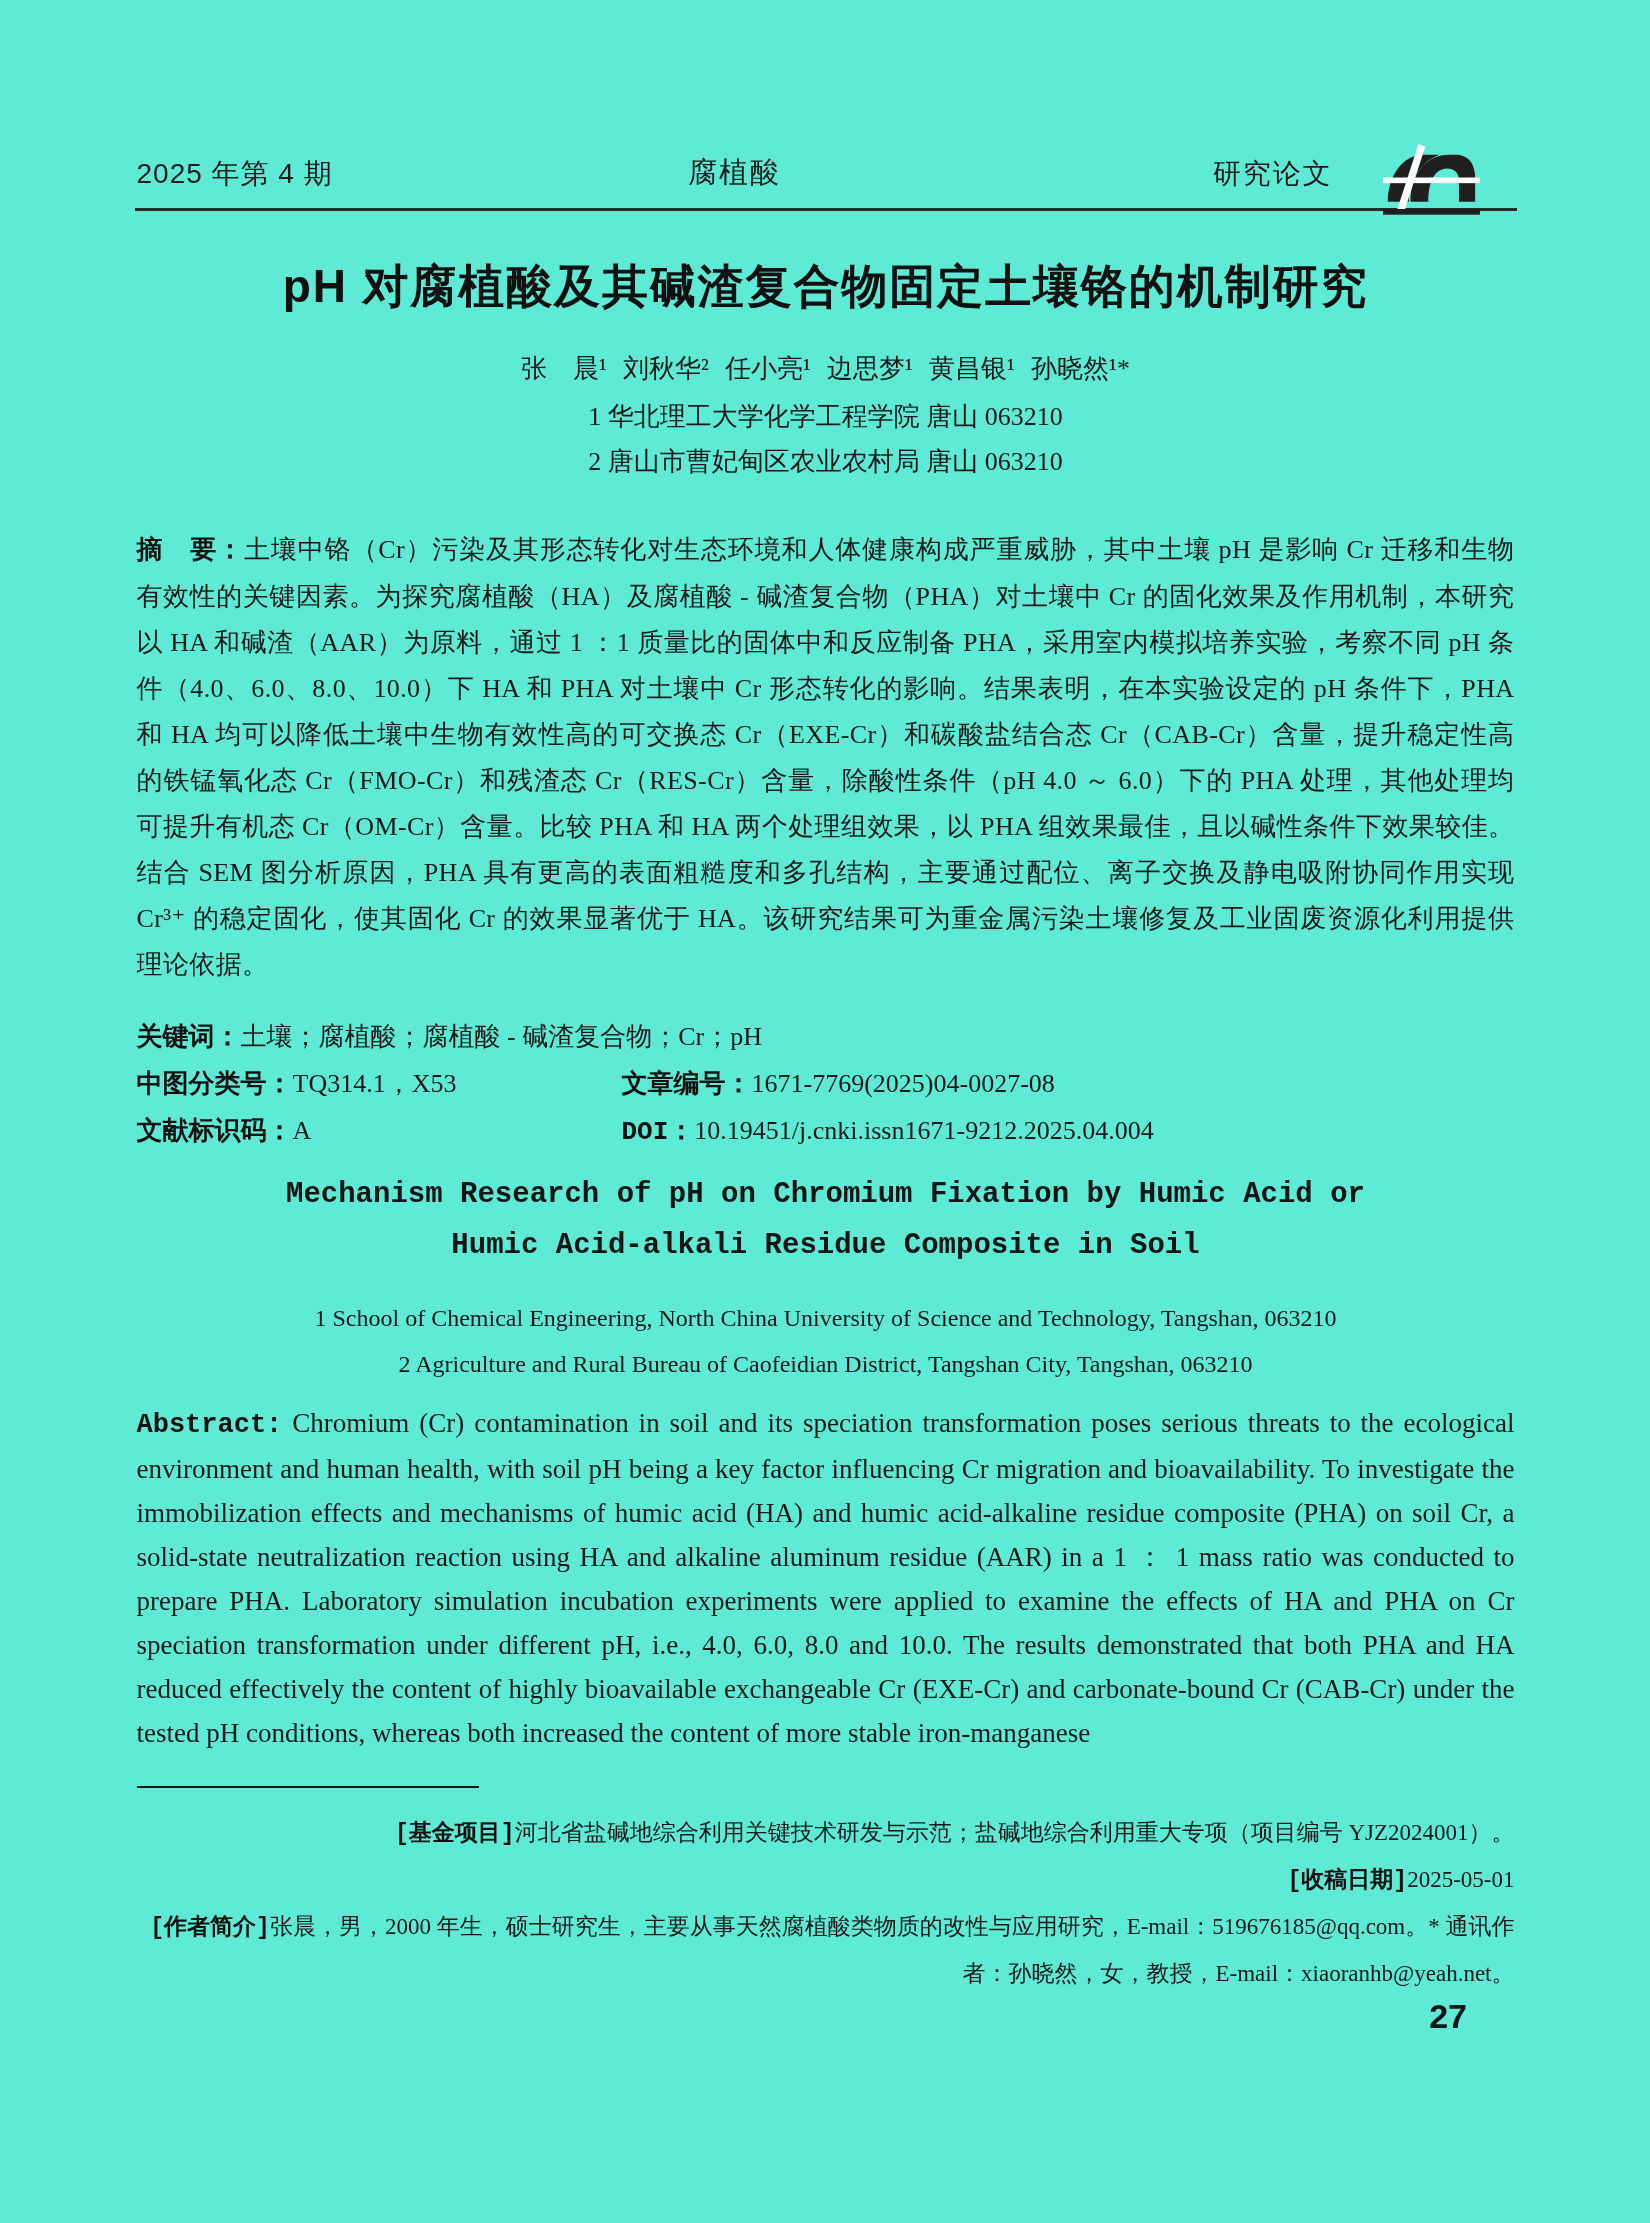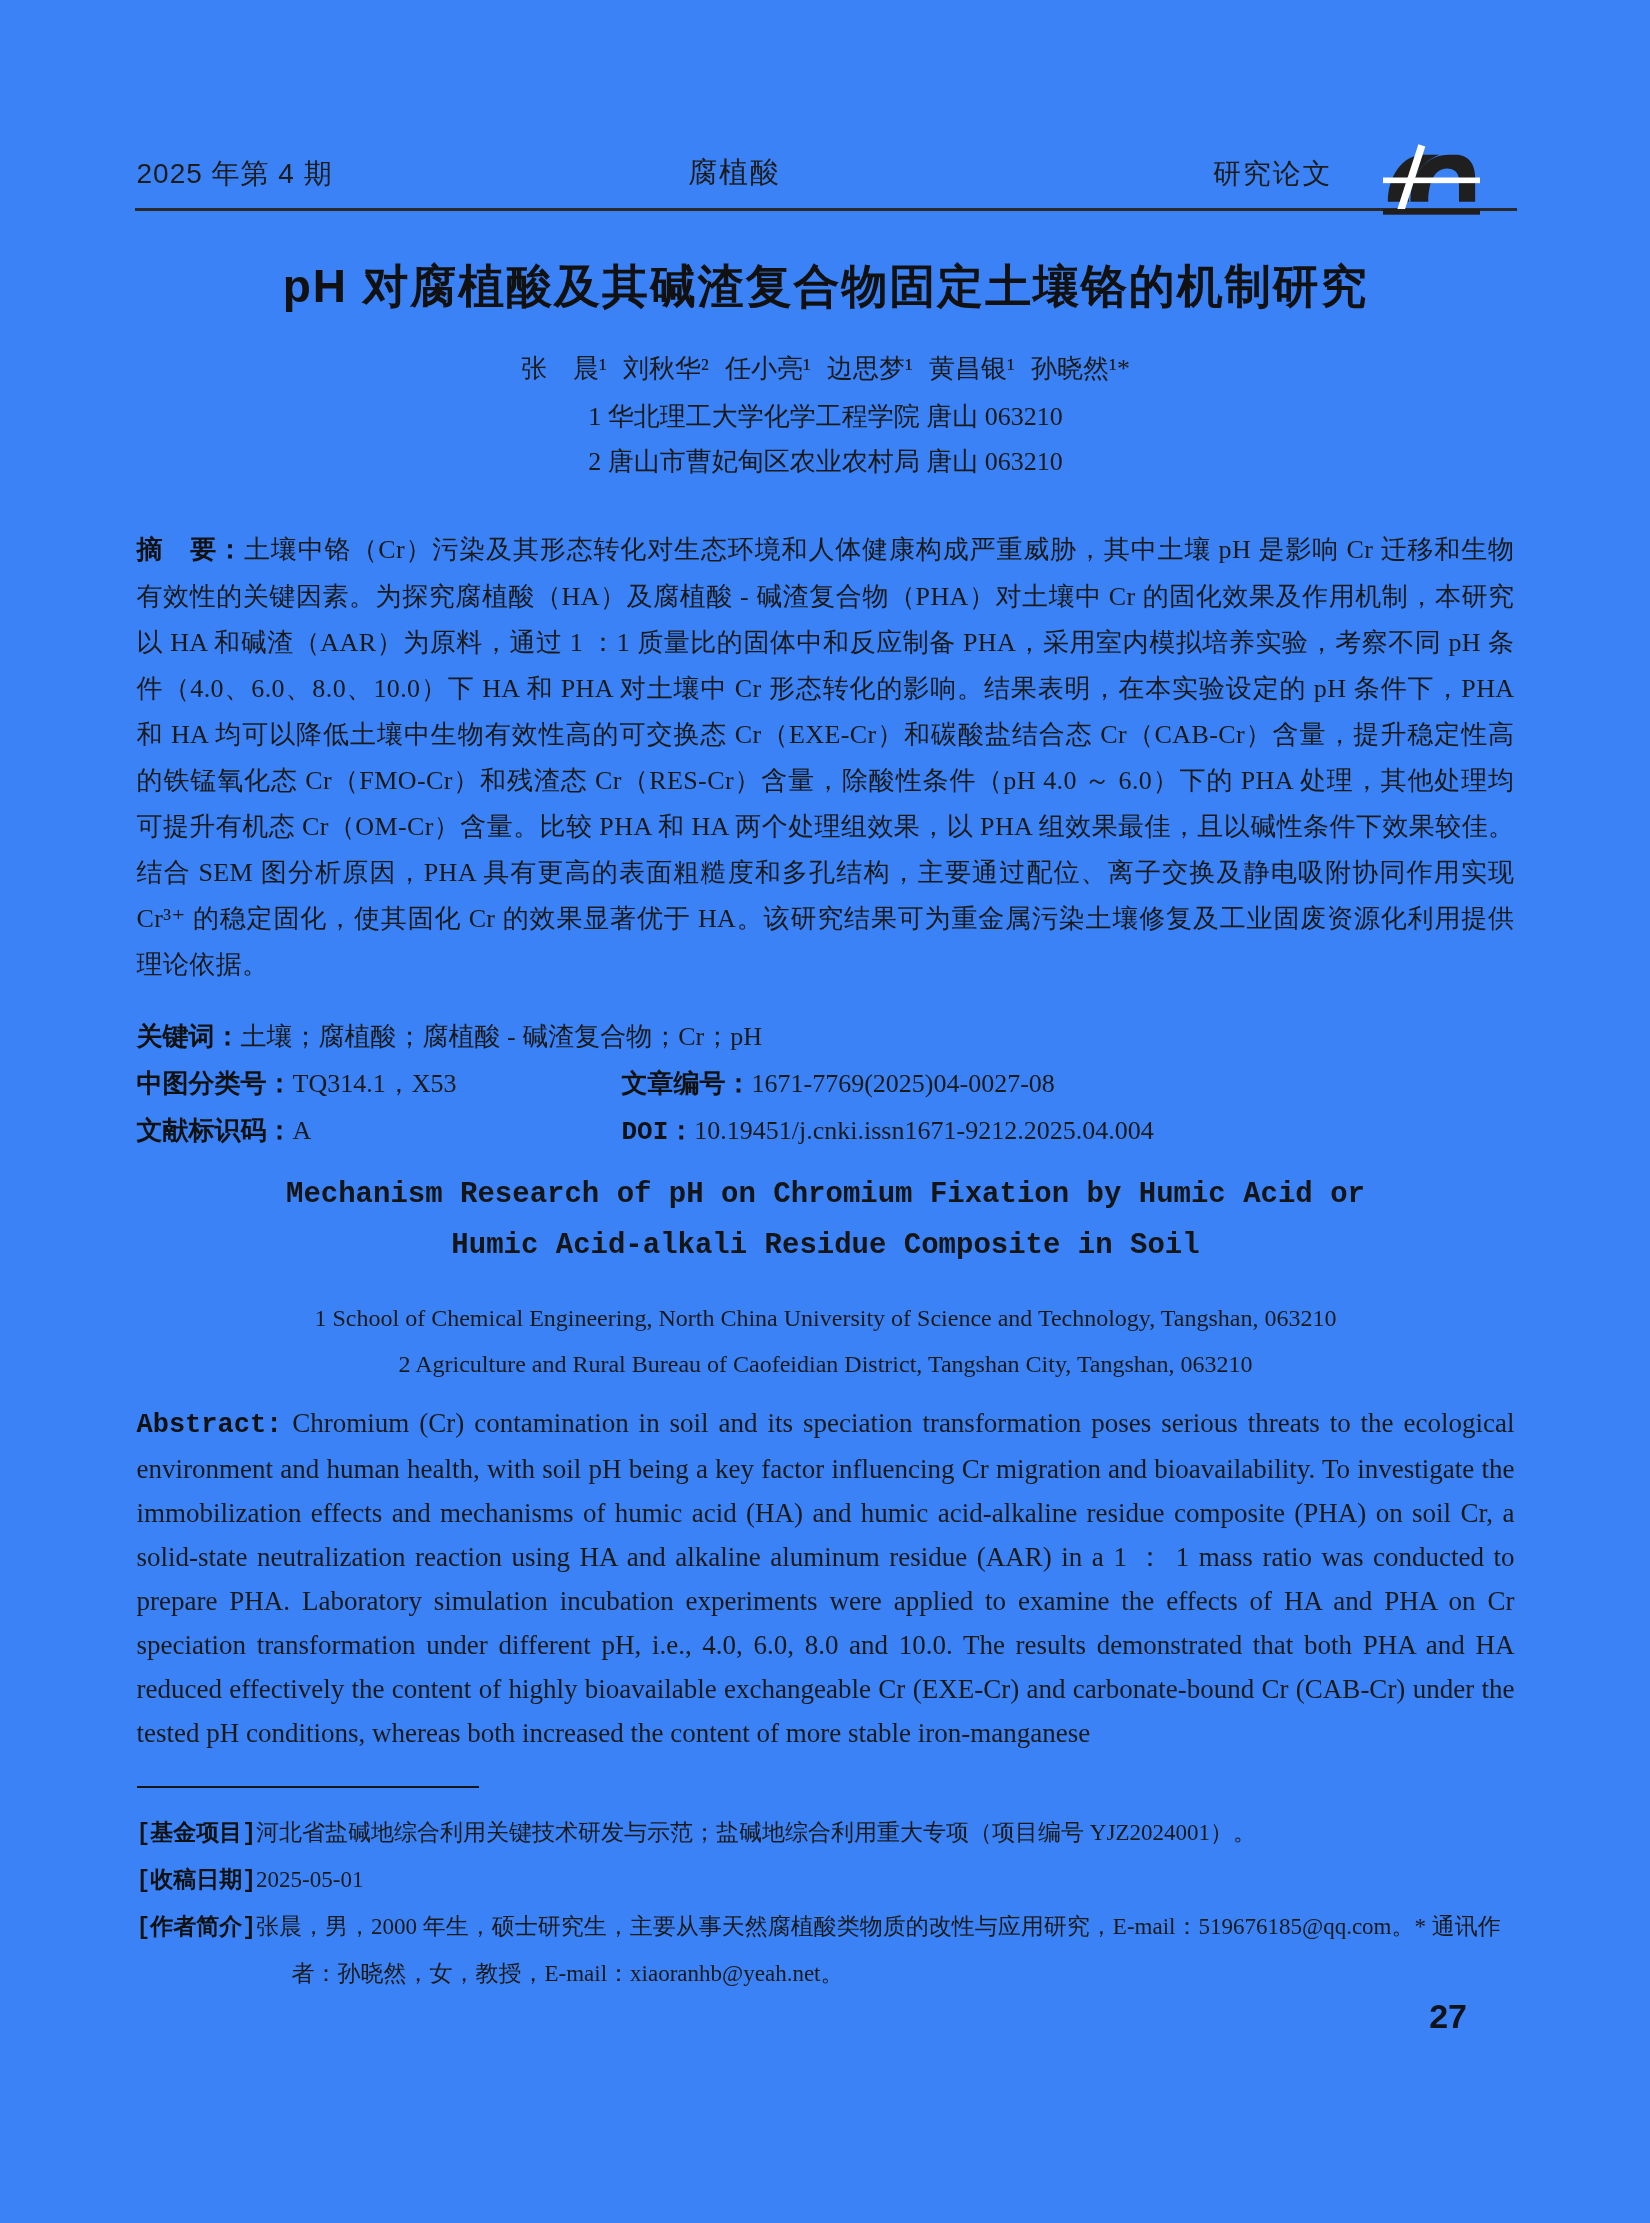--- a/index.html
+++ b/index.html
@@ -1,19 +1,19 @@
 <!DOCTYPE html>
 <html><head>
 <meta charset="utf-8">
 <style>
   html,body { margin:0; padding:0; background:#ffffff; }
   .page {
     position:relative;
     width:1651px; height:2223px;
-    background:#3b82f6;
+    background:#5eead4;
     color:#1a1a1a;
     font-family:"Liberation Serif","DejaVu Serif",serif;
     overflow:hidden;
   }
   .content { width:1378px; margin:0 auto; }
 
   
   .header-row {
     display:flex; align-items:flex-end;
     padding-top:153px;
@@ -57,21 +57,21 @@
   .authors-en { margin-top:9.7px; text-align:center; font-size:25px; }
   .affs-en { margin-top:5.8px; text-align:center; font-size:24px; line-height:46px; }
   .abstract-en {
     margin-top:13.6px; font-size:27px; line-height:44px;
     text-align:justify;
   }
 
   
   .footnote-rule { margin-top:31px; width:342px; height:2.9px; background:#161616; }
   .footnotes { margin-top:21.3px; font-size:23px; line-height:45px; }
-  .footnote { padding-left:155px; text-indent:-155px; }
+  .footnote { padding-left:155px; text-indent:-155px;text-align:right; }
   .footnote .label-hei { font-size:23px; }
 
   .page-number {
     position:absolute; top:1997px; right:184px;
     font-family:"Liberation Sans","DejaVu Sans",sans-serif;
     font-weight:700; font-size:34px; color:#10131a;
   }
 </style>
 </head>
 <body>

